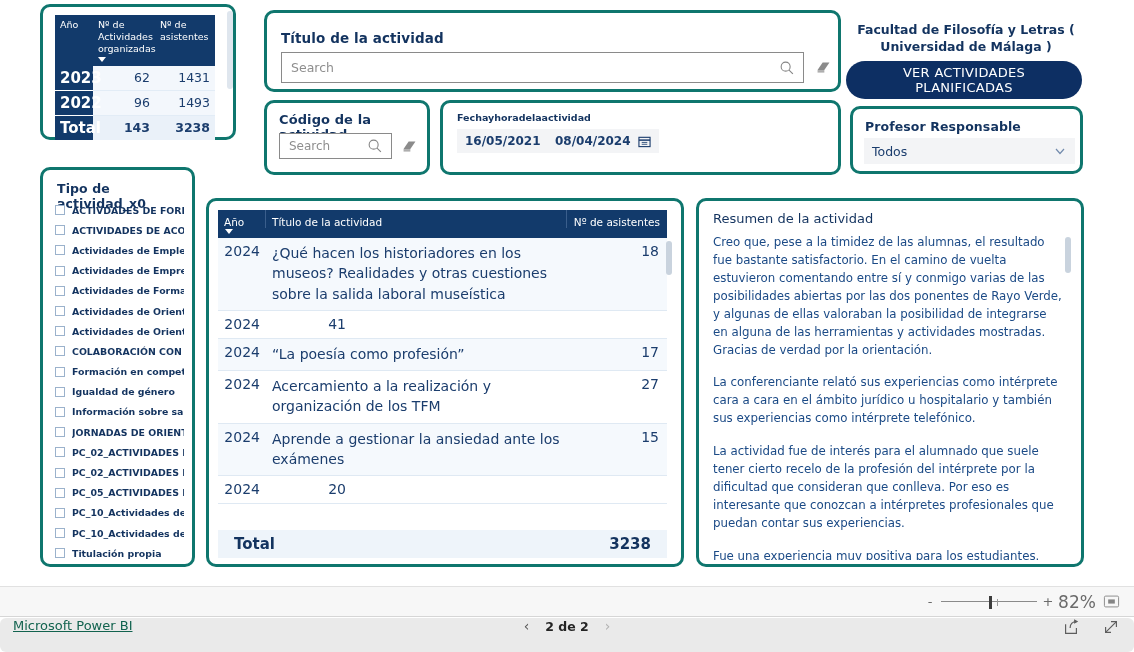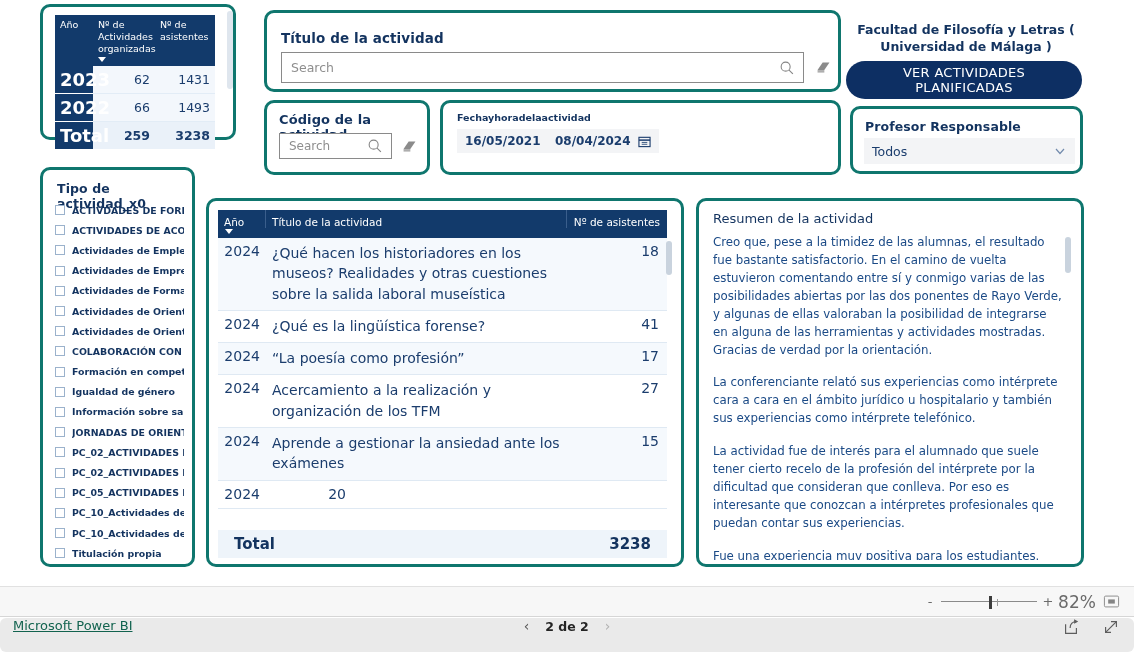--- a/index.html
+++ b/index.html
@@ -62,21 +62,21 @@
     padding: 3px 5px;
     text-align: right;
     border-bottom: 1px solid #e2ecf6;
     background: #f3f7fc;
   }
   table.matrix td.year {
     background: #123a6b;
     color: #ffffff;
     font-weight: bold;
     text-align: left;
-    font-size: 18px;
+    font-size: 15px;
     border-bottom: 1px solid #ffffff;
   }
   table.matrix tr.total td { font-weight: bold; background: #eaf1f9; border-bottom: none; }
   table.matrix tr.total td.year { background: #123a6b; }
   .kpi-scroll {
     position: absolute;
     right: 0px; top: 4px;
     width: 6px; height: 78px;
     background: #dfe6ee;
     border-radius: 3px;
@@ -389,26 +389,26 @@
           </tr>
         </thead>
         <tbody id="matrix-rows">
             <tr>
               <td class="year">2023</td>
               <td>62</td>
               <td>1431</td>
             </tr>
             <tr>
               <td class="year">2022</td>
-              <td>66</td>
+              <td>96</td>
               <td>1493</td>
             </tr>
             <tr class="total">
               <td class="year">Total</td>
-              <td>259</td>
+              <td>143</td>
               <td>3238</td>
             </tr>
           </tbody>
       </table>
     </div>
     <div class="kpi-scroll"></div>
   </div>
 
   <div class="card" id="titulo-card">
     <div class="card-title">Título de la actividad</div>
@@ -567,21 +567,20 @@
       <div class="h h-att">Nº de asistentes</div>
     </div>
     <div id="tbody">
         <div class="trow">
           <div class="c-year">2024</div>
           <div class="c-title">¿Qué hacen los historiadores en los museos? Realidades y otras cuestiones sobre la salida laboral museística</div>
           <div class="c-att">18</div>
         </div>
         <div class="trow">
           <div class="c-year">2024</div>
-          <div class="c-title">¿Qué es la lingüística forense?</div>
           <div class="c-att">41</div>
         </div>
         <div class="trow">
           <div class="c-year">2024</div>
           <div class="c-title">“La poesía como profesión”</div>
           <div class="c-att">17</div>
         </div>
         <div class="trow">
           <div class="c-year">2024</div>
           <div class="c-title">Acercamiento a la realización y organización de los TFM</div>

